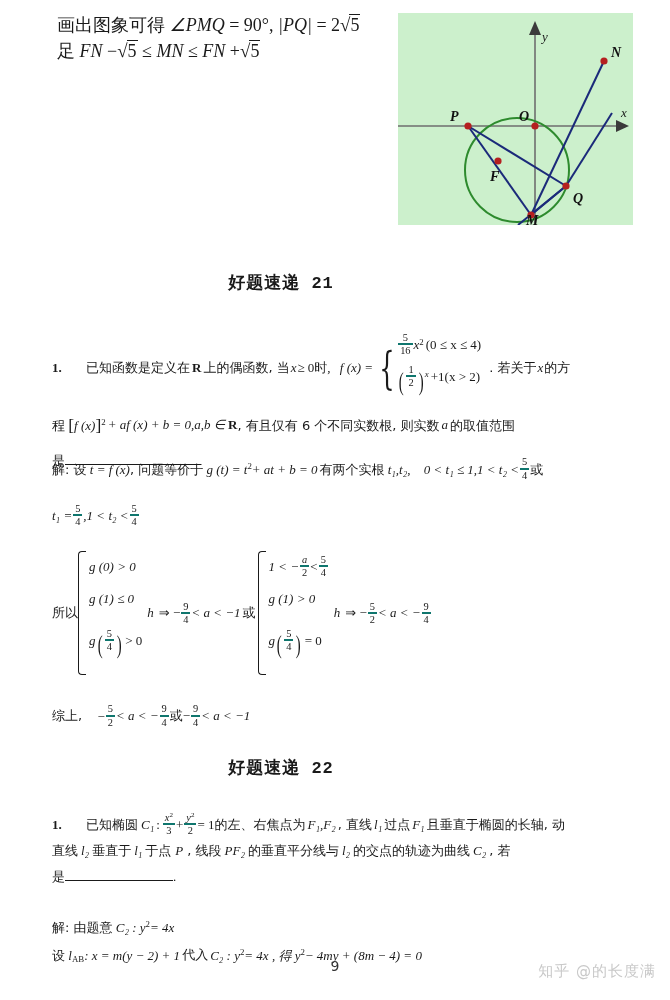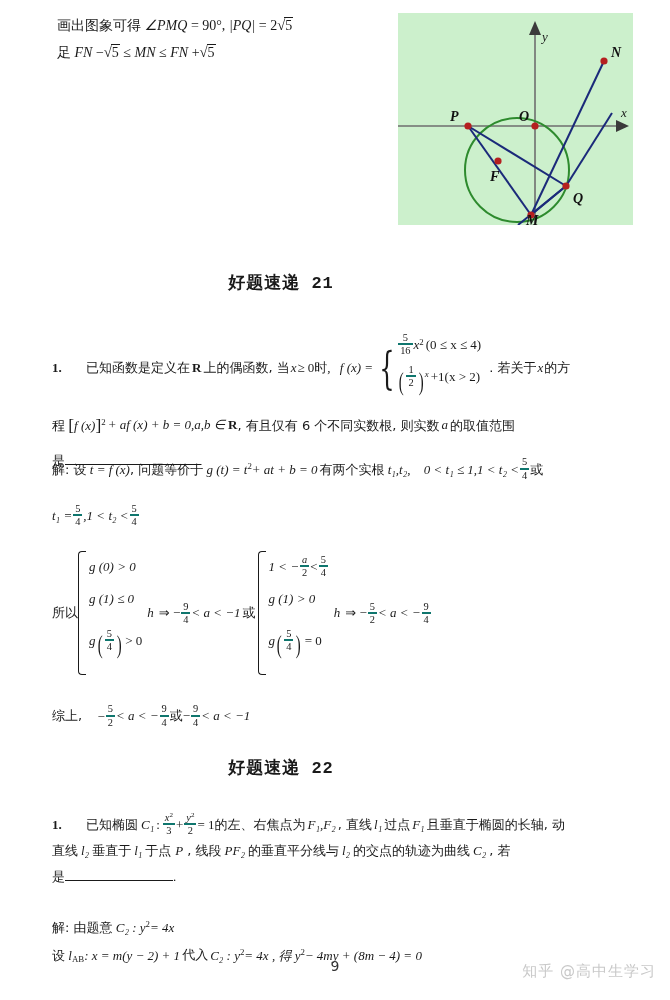--- a/index.html
+++ b/index.html
@@ -36,21 +36,21 @@
 
   .sqrt { display: inline-block; white-space: nowrap; }
   .sqrt .rad { font-size: 1.05em; }
   .sqrt .rbody { border-top: 1px solid #1a1a1a; padding: 0 1px 0 1px; margin-left: -1px; }
 
   
   .top-text {
     position: absolute;
     left: 57px; top: 12px;
     width: 330px;
-    font-size: 14px;
+    font-size: 18px;
     line-height: 26px;
   }
   .top-text .ln { white-space: nowrap; }
 
   
   .figure-box {
     position: absolute;
     left: 398px; top: 13px;
     width: 235px; height: 212px;
     background: #ccf0cc;
@@ -300,15 +300,15 @@
       <span class="mi">C₂ : y</span><sup class="mn">2</sup><span class="mi">= 4x</span>
     </div>
     <div class="row">
       <span class="cn">设</span>
       <span class="mi">l</span><sub class="mn" style="font-style:normal">AB</sub><span class="mi">: x = m(y − 2) + 1</span><span class="cn" style="padding:0 2px">代入</span><span class="mi">C₂ : y</span><sup class="mn">2</sup><span class="mi">= 4x ,  得</span>
       <span class="mi">y</span><sup class="mn">2</sup><span class="mi">− 4my + (8m − 4) = 0</span>
     </div>
   </div>
 
   <div class="page-number">9</div>
-  <div class="watermark">知乎 @高中生学习</div>
+  <div class="watermark">知乎 @的长度满</div>
 
 </div>
 
 </body></html>

